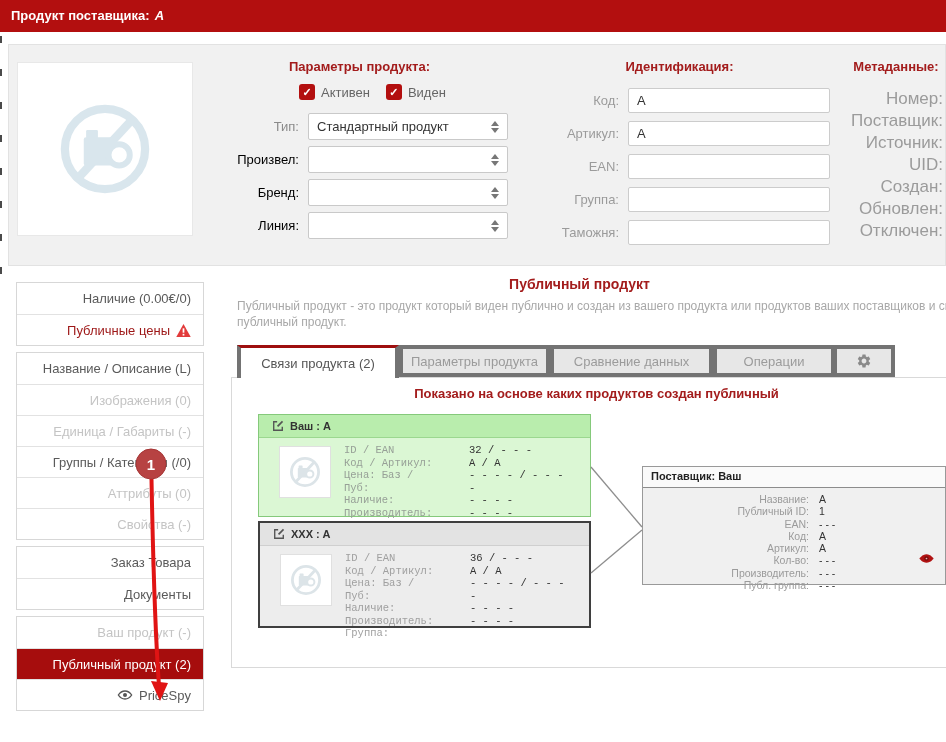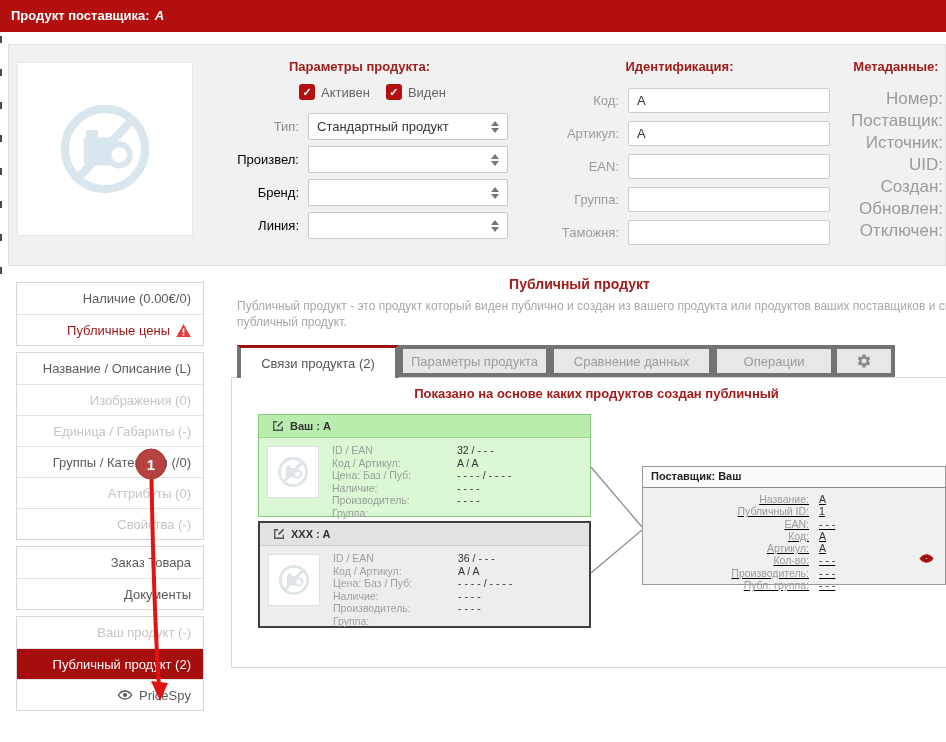--- a/index.html
+++ b/index.html
@@ -64,35 +64,35 @@
              border:1px solid #d9d9d9;box-sizing:border-box;z-index:1;}
   .sub-head{left:247px;top:386px;width:699px;font-size:13px;z-index:2;}
 
   .card{position:absolute;box-sizing:border-box;z-index:2;}
   .card1{left:258px;top:414px;width:333px;height:103px;border:1px solid #85c97b;background:#dbf7d4;}
   .card1 .card-h{background:#b9edad;border-bottom:1px solid #9bd78f;}
   .card2{left:258px;top:521px;width:333px;height:107px;border:2px solid #3f3f3f;background:#ededed;}
   .card2 .card-h{background:#e3e3e3;border-bottom:1px solid #cfcfcf;}
   .card-h{height:22px;line-height:21px;padding:0 13px;font-size:11px;font-weight:bold;color:#333;
           display:flex;align-items:center;gap:6px;}
-  .card-body{display:flex;padding:6px 8px;}
+  .card-body{display:flex;padding:6px 20px;font-family:Liberation Mono, monospace;}
   .card-img{width:50px;height:50px;background:#fff;border:1px solid #e0e0e0;margin-top:2px;flex:none;
             display:flex;align-items:center;justify-content:center;}
   .fields{margin-left:13px;font-size:10.5px;line-height:12.5px;}
   .frow{display:flex;}
   .flabel{width:98px;color:#97a097;flex:none;}
   .card2 .flabel{color:#a0a0a0;}
   .fval{margin-left:27px;color:#333;}
 
   .sp-panel{position:absolute;left:642px;top:466px;width:304px;height:119px;border:1px solid #999;
             background:#f0f0f0;box-sizing:border-box;z-index:2;}
   .sp-h{height:20px;line-height:19px;background:#fafafa;border-bottom:1px solid #8c8c8c;font-size:11px;
         font-weight:bold;color:#222;padding:0 8px;}
   .sp-body{position:relative;padding:5px 8px;font-size:10.5px;line-height:12.3px;height:92px;box-sizing:border-box;}
-  .sprow{display:flex;text-decoration:underline;}
+  .sprow{display:flex;}
   .splabel{width:158px;text-align:right;color:#9b9b9b;flex:none;}
   .spval{margin-left:10px;color:#333;}
   .sp-eye{position:absolute;right:10px;bottom:14px;cursor:pointer;}
 
   .overlay{position:absolute;left:0;top:0;width:946px;height:742px;pointer-events:none;z-index:60;}
 </style>
 </head>
 <body>
 
 <div id="page">

